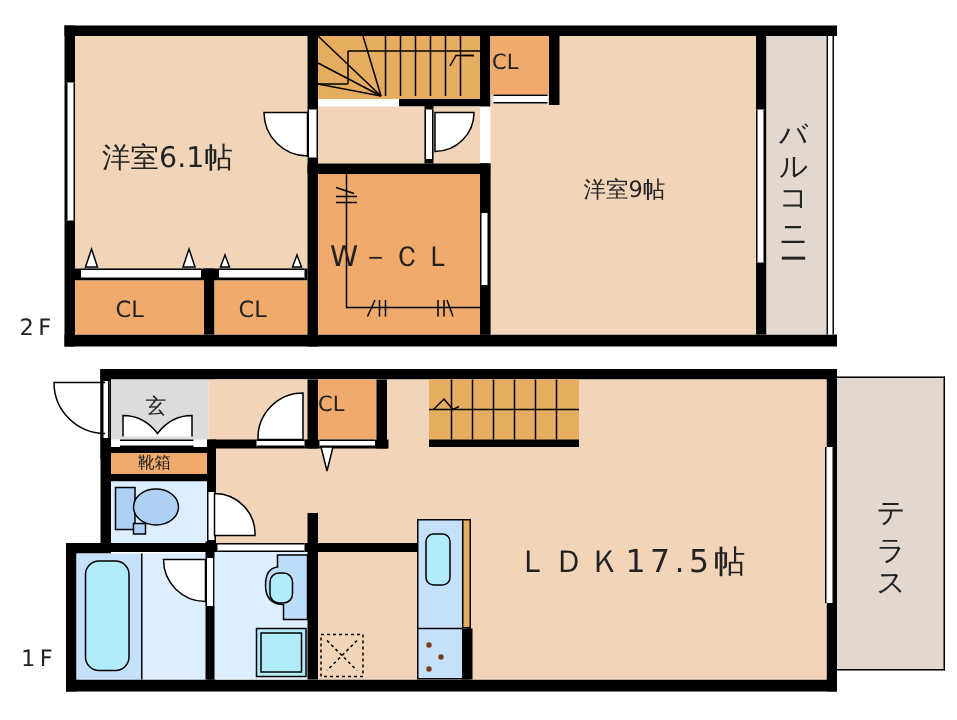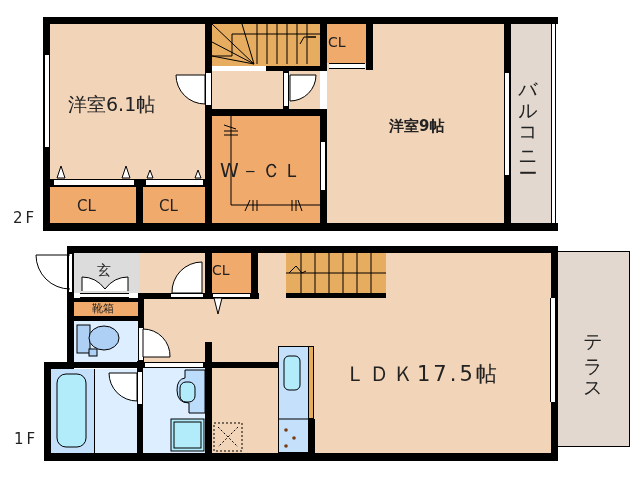--- a/index.html
+++ b/index.html
@@ -103,21 +103,21 @@
 <div class="abs wall" style="left:366px;top:24px;width:7px;height:46px;"></div>
 <div class="abs winh" style="left:329px;top:63px;width:36px;height:6px;"></div>
 <span class="label" style="left:328px;top:34px;font-size:14px;">CL</span>
 <svg style="left:329px;top:69px;width:36px;height:15px;">
   <polyline points="0,0 0,14 10,4 18,12" fill="none" stroke="#000"></polyline>
   <polyline points="36,0 36,14 26,4 18,12" fill="none" stroke="#000"></polyline>
 </svg>
 
 <div class="abs room" style="left:327px;top:24px;width:177px;height:199px;"></div>
 <div class="abs room" style="left:373px;top:24px;width:131px;height:50px;"></div>
-<span class="label" style="left:389px;top:117px;font-size:15px;font-weight:bold;">洋室9帖</span>
+<span class="label" style="left:389px;top:117px;font-size:15px;">洋室9帖</span>
 
 <div class="abs cl" style="left:327px;top:24px;width:39px;height:39px;"></div>
 <span class="label" style="left:328px;top:34px;font-size:14px;">CL</span>
 <div class="abs wall" style="left:366px;top:24px;width:7px;height:46px;"></div>
 <div class="abs winh" style="left:329px;top:63px;width:36px;height:6px;"></div>
 <div class="abs wall" style="left:320px;top:109px;width:7px;height:114px;"></div>
 <div class="abs win" style="left:320px;top:142px;width:6px;height:48px;"></div>
 
 <div class="abs wall" style="left:504px;top:24px;width:7px;height:199px;"></div>
 <div class="abs win" style="left:504px;top:73px;width:6px;height:102px;"></div>

